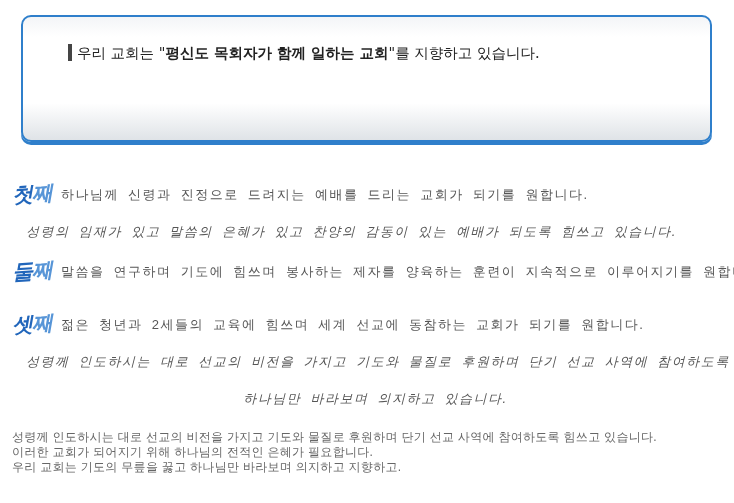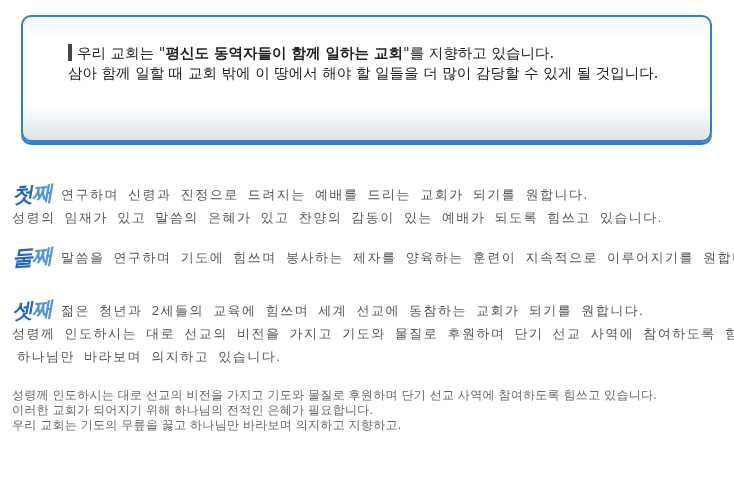--- a/index.html
+++ b/index.html
@@ -65,54 +65,54 @@
   }
   .section-marker .m1 { color: var(--marker-dark); }
   .section-marker .m2 { color: var(--marker-light); }
   .section-text {
     font-size: 13px;
     color: var(--section-text);
     letter-spacing: 1.5px;
     word-spacing: 4px;
   }
   .section p.section-text {
-    margin: 0;
+    margin: 14px;
     line-height: 23px;
     white-space: nowrap;
+    font-style: italic;
   }
   .sec-gap-1 { margin-top: 14px; }
   .sec-gap-2 { margin-top: 27px; }
-  .indent { padding-left: 5px; }
+  .indent { padding-left: 5px; text-align: center; }
 
   
   .footer-para { padding-left: 12px; margin-top: 20px; }
   .footer-line {
     margin: 0;
     font-size: 12px;
     line-height: 15px;
     color: var(--footer-text);
     letter-spacing: 0.3px;
     white-space: nowrap;
   }
 </style>
 </head>
 <body>
 
 <div class="page">
 
   <div class="intro-box">
-    <p class="intro-line"><span class="quote-bar"></span><span>우리 교회는 "</span><b>평신도 동역자들이 함께 일하는 교회</b><span>"를 지향하고 있습니다.</span></p>
-    <p class="intro-line">삼아 함께 일할 때 교회 밖에 이 땅에서 해야 할 일들을 더 많이 감당할 수 있게 될 것입니다.</p>
+    <p class="intro-line"><span class="quote-bar"></span><span>우리 교회는 "</span><b>평신도 목회자가 함께 일하는 교회</b><span>"를 지향하고 있습니다.</span></p>
   </div>
 
   <div class="sections">
 
     <div class="section">
       <div class="section-first-line">
-        <span class="section-marker"><span class="m1">첫</span><span class="m2">째</span></span><span class="section-text">연구하며 신령과 진정으로 드려지는 예배를 드리는 교회가 되기를 원합니다.</span>
+        <span class="section-marker"><span class="m1">첫</span><span class="m2">째</span></span><span class="section-text">하나님께 신령과 진정으로 드려지는 예배를 드리는 교회가 되기를 원합니다.</span>
       </div>
       <p class="section-text">성령의 임재가 있고 말씀의 은혜가 있고 찬양의 감동이 있는 예배가 되도록 힘쓰고 있습니다.</p>
     </div>
 
     <div class="section sec-gap-1">
       <div class="section-first-line">
         <span class="section-marker"><span class="m1">둘</span><span class="m2">째</span></span><span class="section-text">말씀을 연구하며 기도에 힘쓰며 봉사하는 제자를 양육하는 훈련이 지속적으로 이루어지기를 원합니다.</span>
       </div>
     </div>
 

